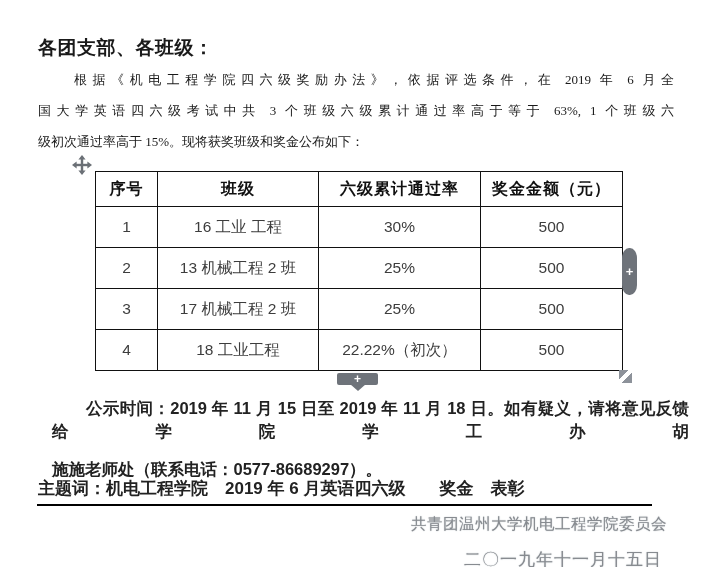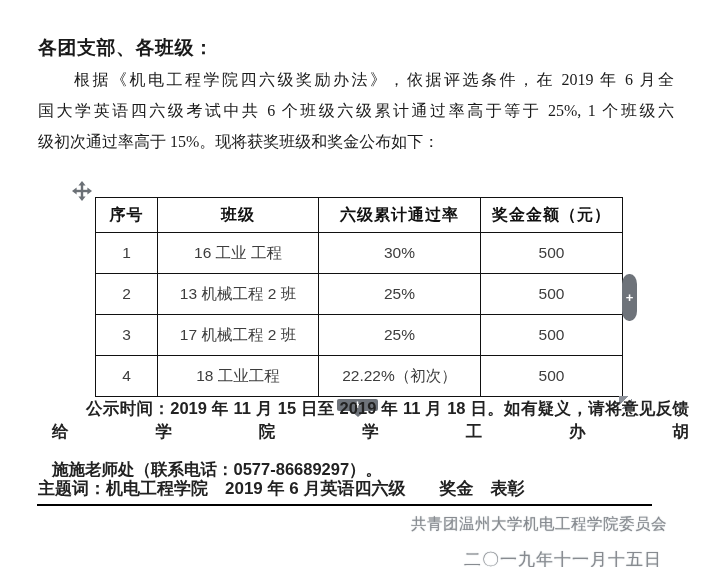--- a/index.html
+++ b/index.html
@@ -8,27 +8,27 @@
     font-family:"Liberation Serif", serif; color:#1a1a1a; overflow:hidden;margin-top:11px;
   }
 
   
   .salutation {
     position:absolute; left:38px; top:24px;
     font-size:19px; font-weight:bold; letter-spacing:.5px;
   }
 
   
-  .intro { position:absolute; left:38px; top:53px; width:636px; font-size:16px; line-height:31px; }
+  .intro { position:absolute; left:38px; top:53px; width:636px; font-size:13px; line-height:31px; }
   .intro .ln { text-align:justify; white-space:normal; }
   .intro .ln.stretch { text-align-last:justify; }
   .intro .ln.indent { text-indent:36px; }
 
   
-  .table-wrap { position:absolute; left:95px; top:186px; width:527px; }
+  .table-wrap { position:absolute; left:95px; top:160px; width:527px; }
   table.award { border-collapse:collapse; table-layout:fixed; width:527px;
     font-family:"Liberation Sans", sans-serif; }
   table.award th, table.award td { border:1px solid #111; text-align:center; vertical-align:middle; padding:0; }
   table.award th { height:34px; font-size:16px; font-weight:bold; color:#111; letter-spacing:1px; }
   table.award td { height:40px; font-size:15.5px; color:#3d3d3d; }
 
   
   .move-handle { position:absolute; left:-23px; top:-16px; width:20px; height:20px; }
 
   
@@ -84,21 +84,21 @@
 </style>
 </head>
 <body>
 
 <div class="page">
 
   <div class="salutation">各团支部、各班级：</div>
 
   <div class="intro">
     <div class="ln indent stretch">根据《机电工程学院四六级奖励办法》，依据评选条件，在 2019 年 6 月全</div>
-    <div class="ln stretch">国大学英语四六级考试中共 6 个班级六级累计通过率高于等于 25%, 1 个班级六</div>
+    <div class="ln stretch">国大学英语四六级考试中共 3 个班级六级累计通过率高于等于 63%, 1 个班级六</div>
     <div class="ln">级初次通过率高于 15%。现将获奖班级和奖金公布如下：</div>
   </div>
 
   <div class="table-wrap">
 
     <div class="move-handle">
       <span>
         <svg viewBox="0 0 20 20" width="20" height="20" aria-hidden="true">
           <g fill="#6b7076">
             <path d="M10 0 L13.6 4.6 L6.4 4.6 Z"></path>

